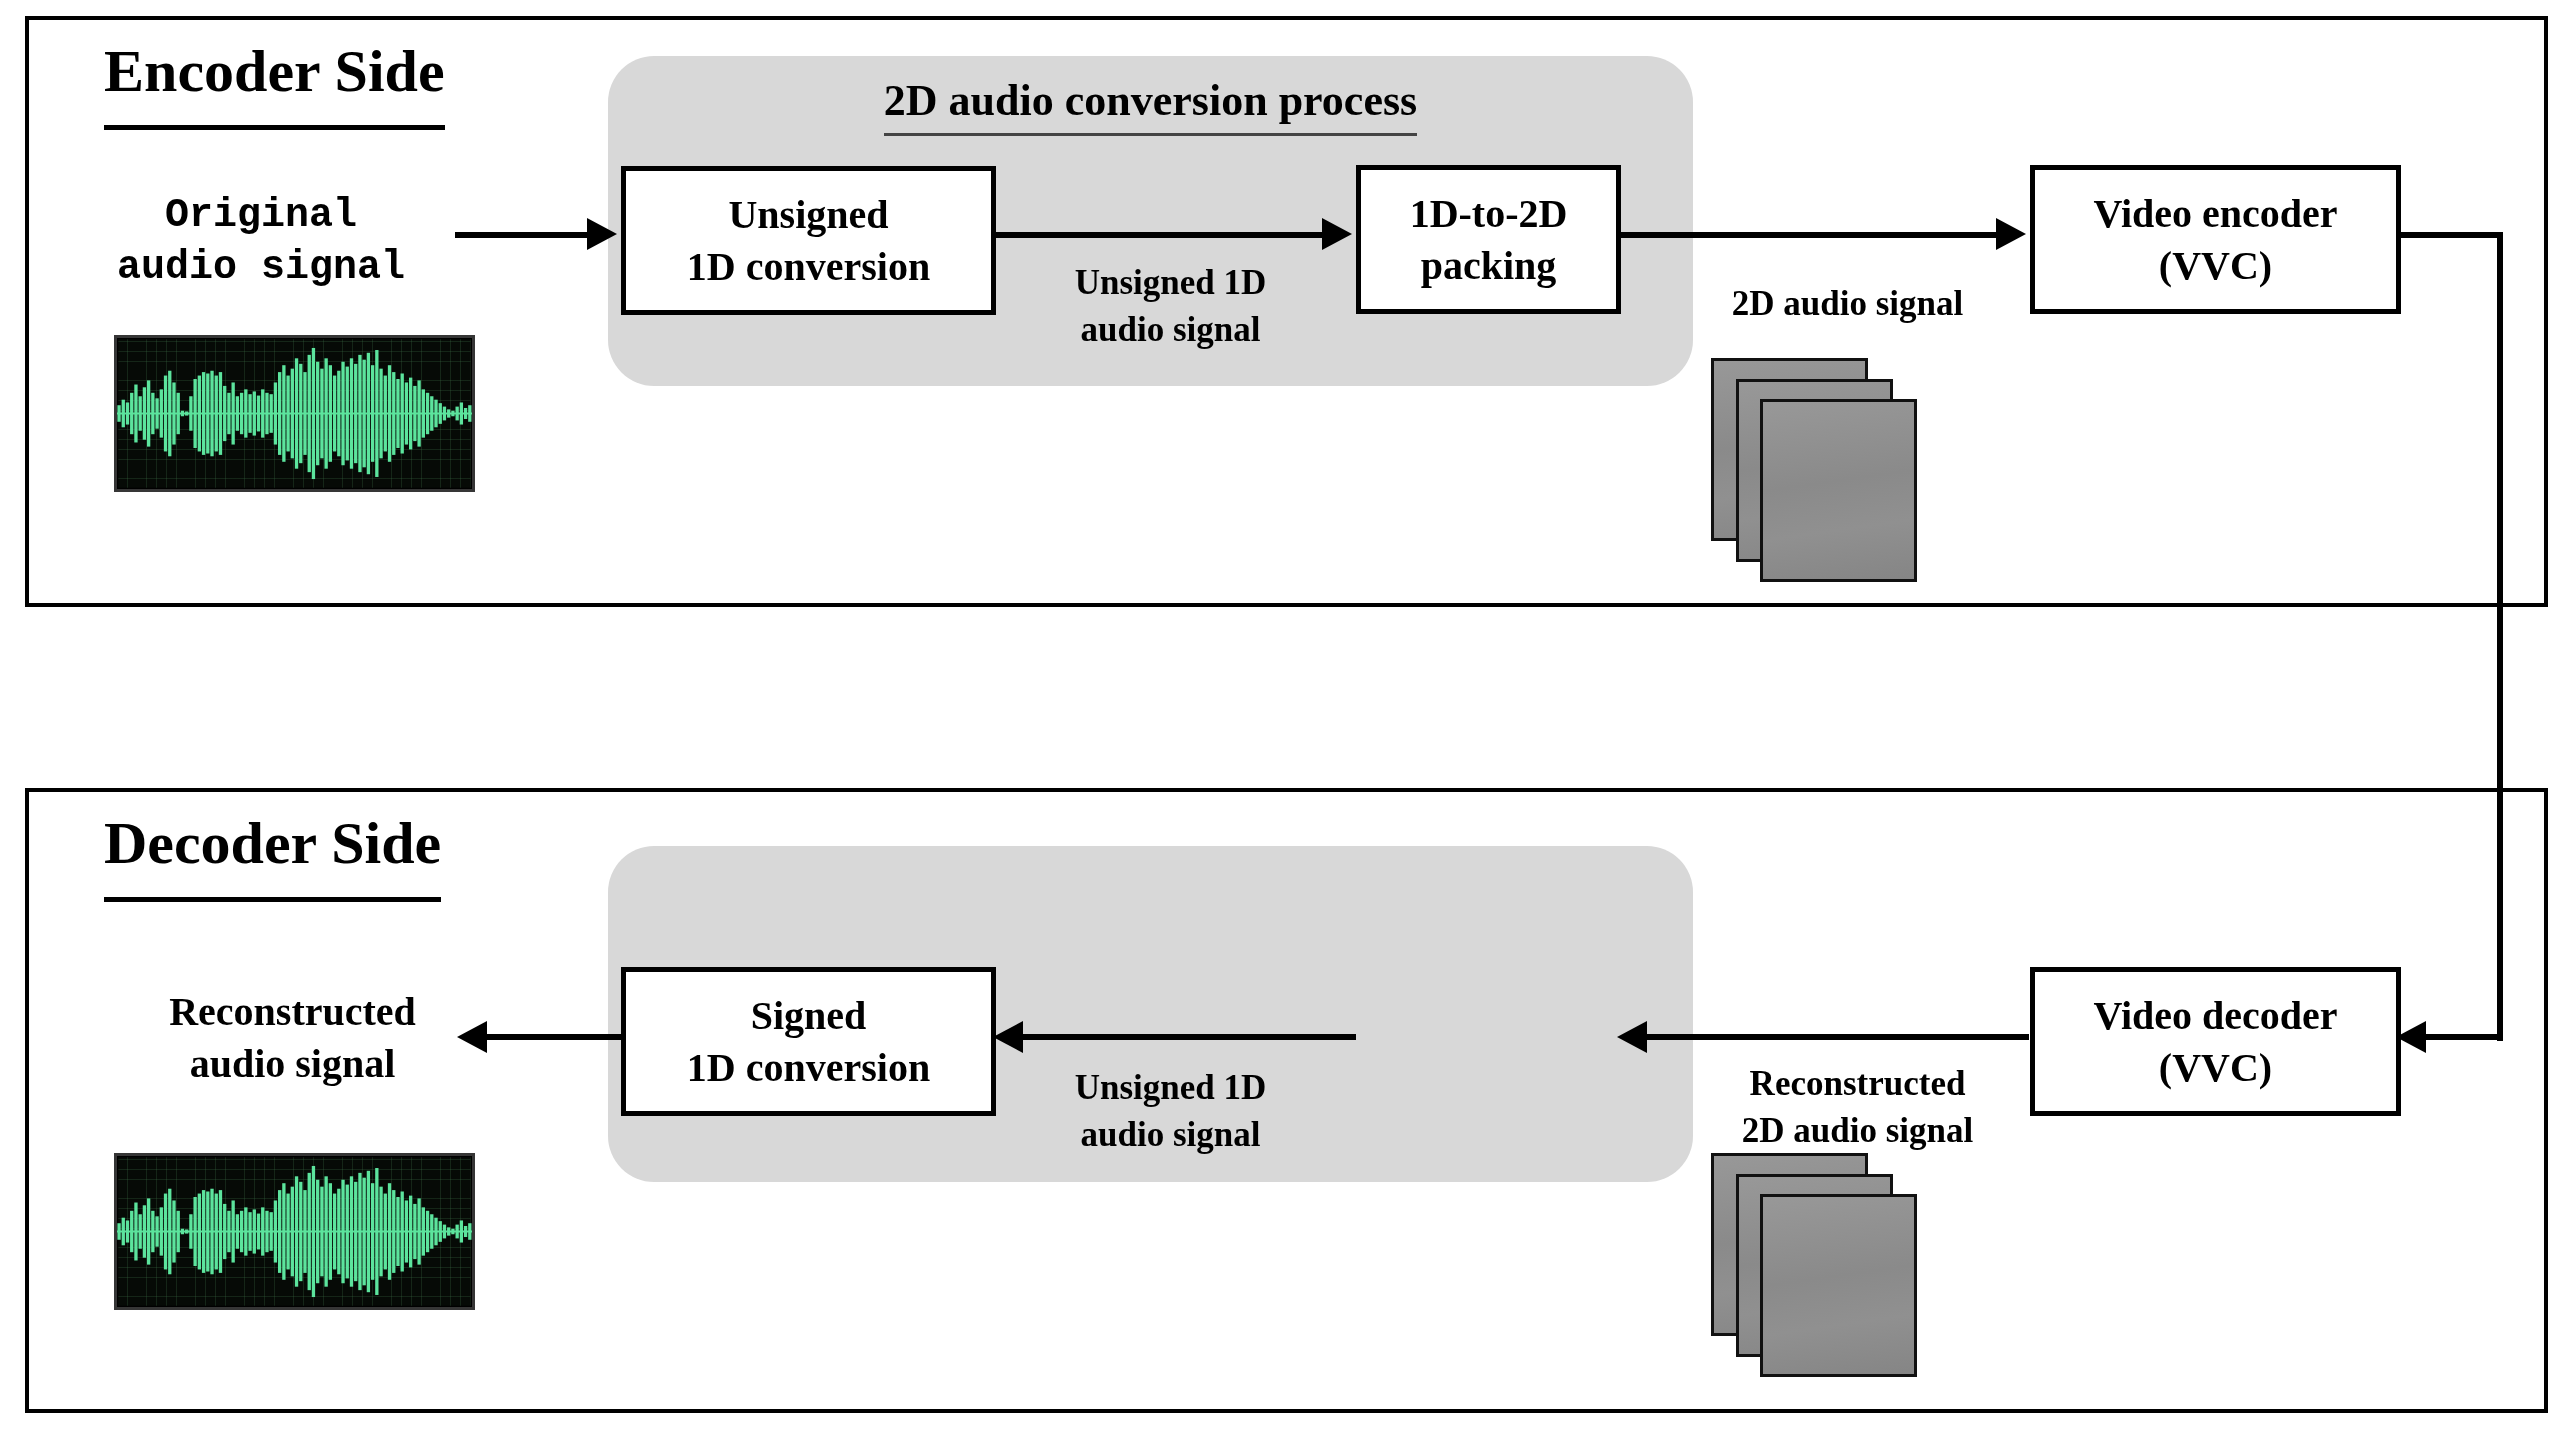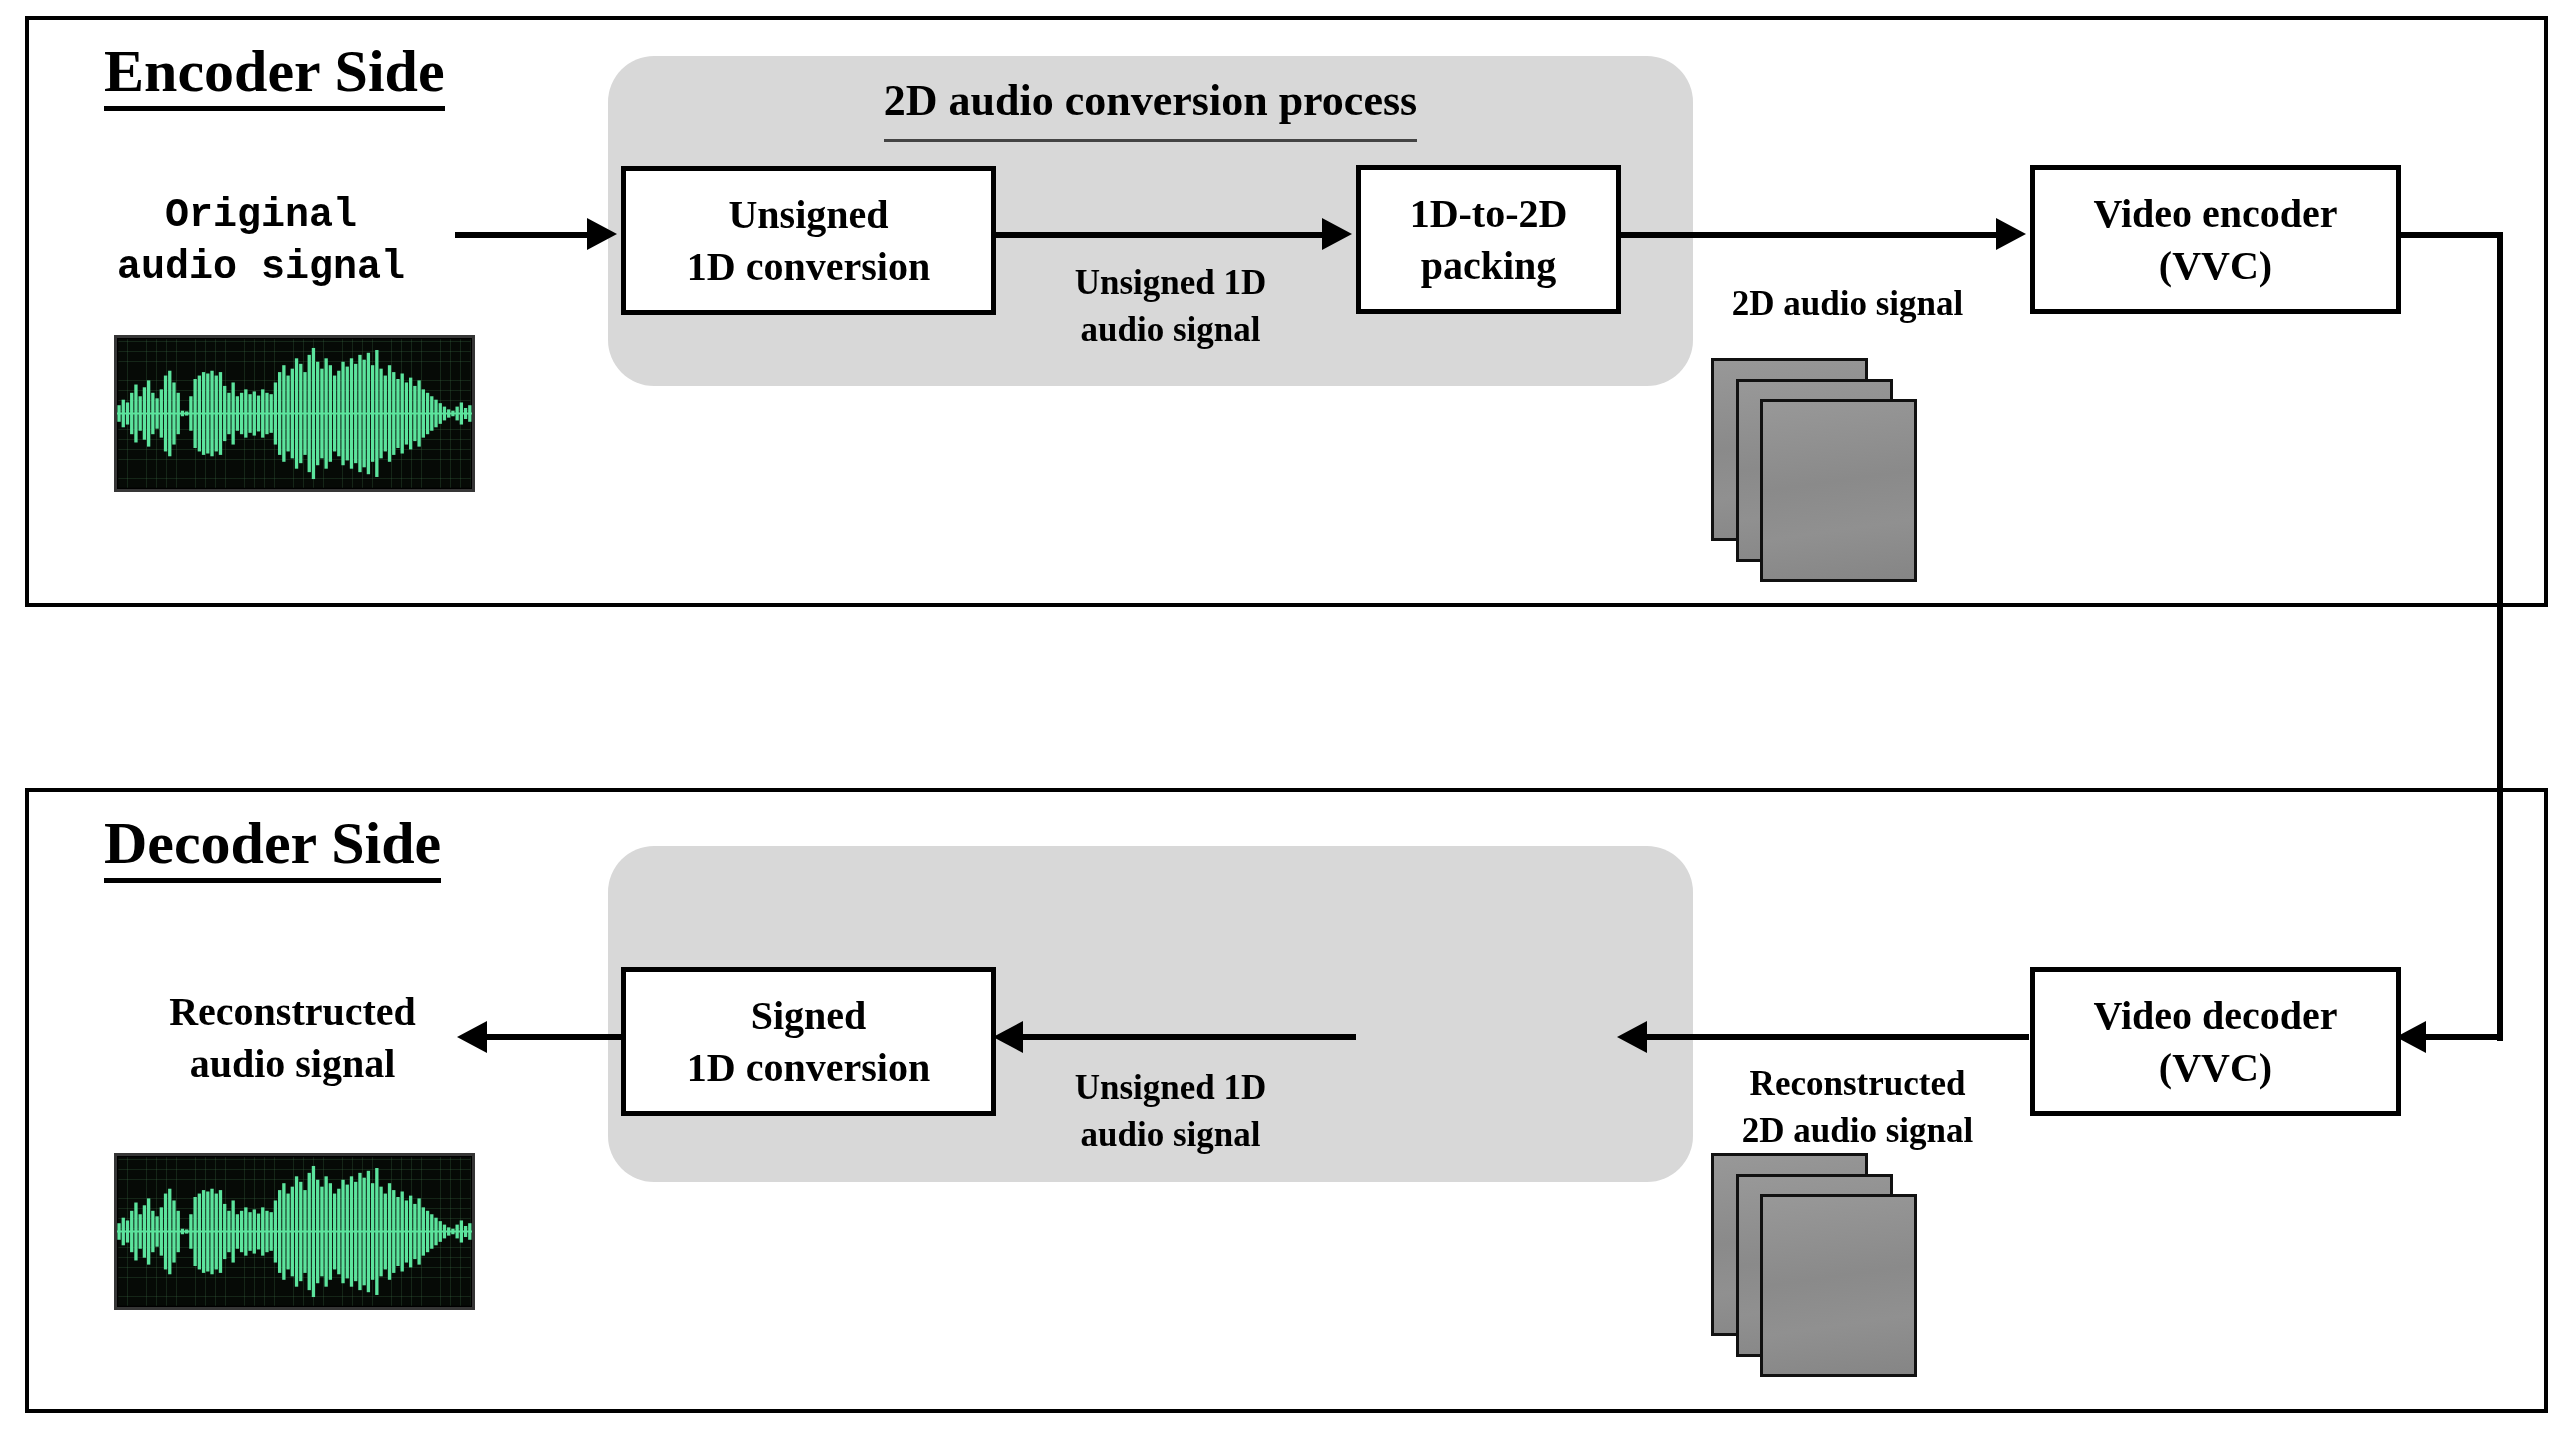--- a/index.html
+++ b/index.html
@@ -7,32 +7,32 @@
     position:relative;width:2576px;height:1438px;background:#ffffff;
     font-family:"Liberation Serif","DejaVu Serif",serif;color:#000;overflow:hidden;
   }
   
   .panel{position:absolute;border:4.6px solid #000;background:transparent;}
   .enc-panel{left:25px;top:16.3px;width:2515px;height:583px;}
   .dec-panel{left:25px;top:788px;width:2515px;height:617px;}
 
   
   .side-title{position:absolute;font-size:60px;font-weight:bold;line-height:1.05;}
-  .side-title span{border-bottom:5.2px solid #000;padding-bottom:2px;}
+  .side-title span{border-bottom:5.2px solid #000;padding-bottom:21px;}
   .enc-title{left:104px;top:40px;}
   .dec-title{left:104px;top:812px;}
 
   
   .group{position:absolute;background:#d8d8d8;border-radius:46px;}
   .enc-group{left:608px;top:56px;width:1085px;height:330px;}
   .dec-group{left:608px;top:846px;width:1085px;height:336px;}
   .group-heading{position:absolute;width:1085px;text-align:center;font-size:44px;font-weight:bold;}
   .enc-heading{left:608px;top:75px;}
   .dec-heading{left:608px;top:869px;}
-  .group-heading span{border-bottom:3.3px solid #444;padding-bottom:14px;}
+  .group-heading span{border-bottom:3.3px solid #444;padding-bottom:8px;}
 
   
   .pbox{position:absolute;background:#fff;border:5.9px solid #000;display:flex;flex-direction:column;
         align-items:center;justify-content:center;text-align:center;font-size:40px;font-weight:bold;line-height:1.28;}
   .b-unsigned{left:621px;top:166px;width:365px;height:139px;}
   .b-packing{left:1356px;top:165px;width:255px;height:139px;}
   .b-venc{left:2030px;top:165px;width:361px;height:139px;}
   .b-signed{left:621px;top:967px;width:365px;height:139px;}
   .b-unpacking{left:1356px;top:967px;width:255px;height:139px;}
   .b-vdec{left:2030px;top:967px;width:361px;height:139px;}

